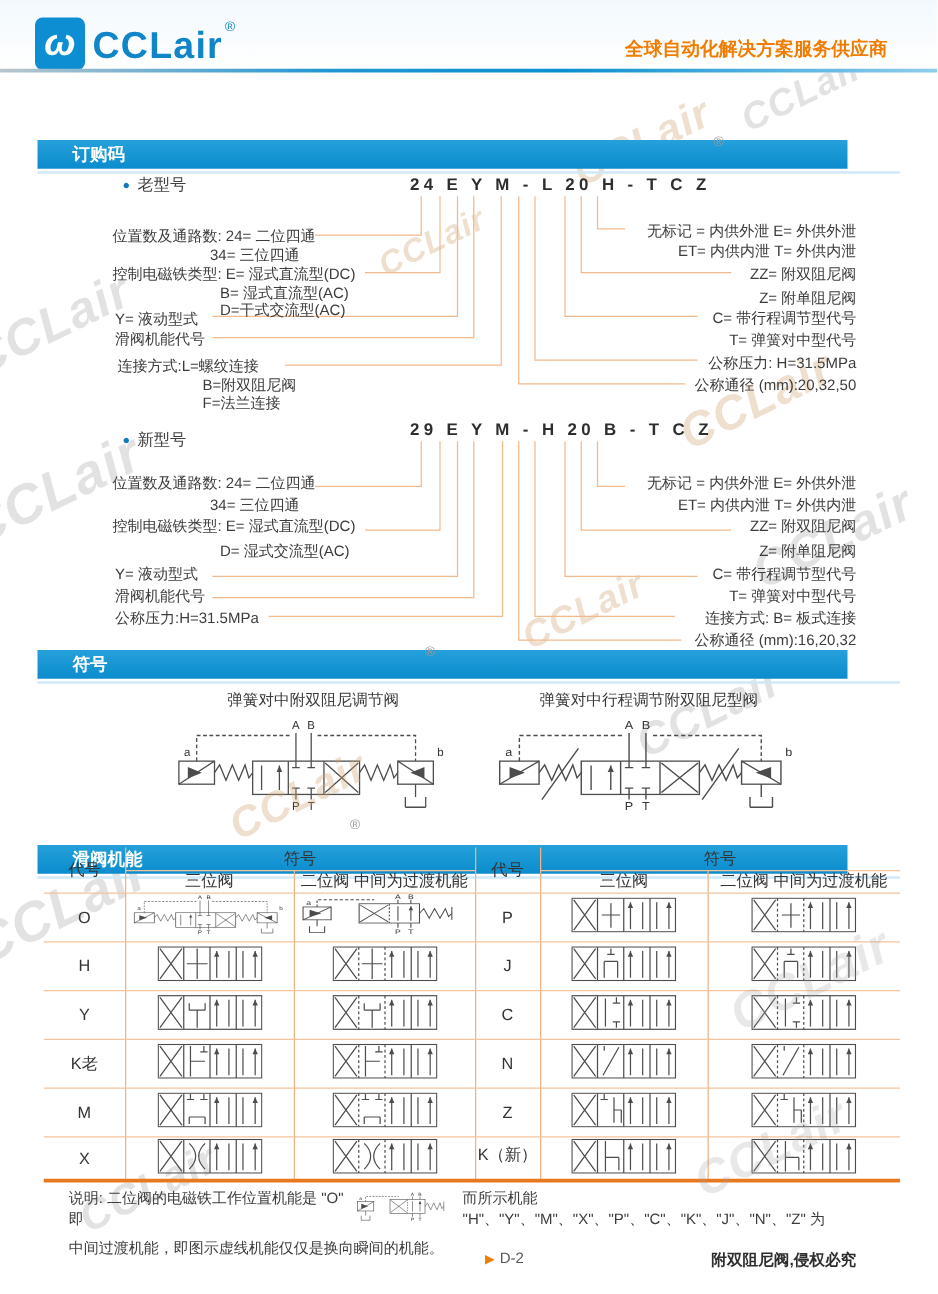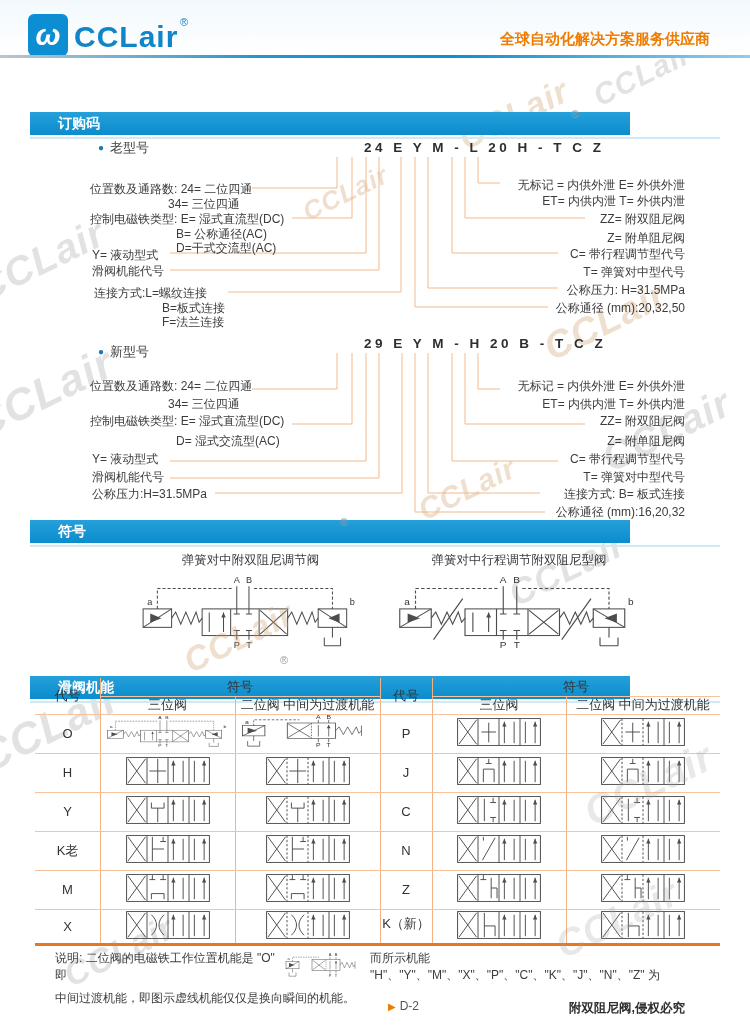--- a/index.html
+++ b/index.html
@@ -18,28 +18,28 @@
   .hdr-line{position:absolute;left:0;top:55px;width:750px;height:3px;
        background:linear-gradient(90deg,#b9c6cd,#2196d3 35%,#0b8fd0 60%,#8fcdec);}
   .logo-box{position:absolute;left:28px;top:14px;width:40px;height:42px;background:#0e8ed2;
        border-radius:6px;color:#fff;display:flex;align-items:center;justify-content:center;
        font-size:30px;font-style:italic;font-weight:bold;}
   .brand{position:absolute;left:74px;top:20px;font-size:30px;font-weight:bold;color:#1086c8;
        letter-spacing:1px;}
   .brand-reg{position:absolute;left:180px;top:16px;font-size:11px;color:#1086c8;}
   .tagline{position:absolute;right:40px;top:30px;font-size:15px;font-weight:bold;color:#f07c00;}
   
-  .bar{position:absolute;left:30px;width:600px;height:23px;
+  .bar{position:absolute;left:30px;width:648px;height:23px;
        background:linear-gradient(180deg,#25a0da,#0b8ccd);color:#fff;font-size:14px;
        font-weight:bold;line-height:23px;padding-left:28px;box-sizing:border-box;}
   .bar:after{content:"";position:absolute;left:0;bottom:-4px;width:690px;height:2px;background:#cfe9f7;}
   
   .model-label{position:absolute;font-size:13px;color:#404040;}
   .model-label .dot{color:#1679b8;margin-right:6px;font-size:10px;vertical-align:1px;}
-  .code{position:absolute;font-size:13.5px;color:#2e2e2e;letter-spacing:3.5px;font-weight:bold;margin-left:36px;}
+  .code{position:absolute;font-size:13.5px;color:#2e2e2e;letter-spacing:3.5px;font-weight:bold;}
   .lbl{position:absolute;font-size:12px;white-space:nowrap;color:#3c3c3c;}
   .rlbl{position:absolute;right:65px;text-align:right;font-size:12px;white-space:nowrap;color:#3c3c3c;}
   .connectors{position:absolute;left:0;top:0;width:750px;height:1035px;pointer-events:none;}
   .connectors path{stroke:#f2b98c;stroke-width:1;fill:none;}
   
   .symblock{position:absolute;text-align:center;}
   .symblock .stitle{font-size:12.5px;color:#3a3a3a;margin-bottom:3px;white-space:nowrap;}
   
   .vs line,.vs path,.vs rect,.vs polyline{stroke:#4c4c4c;stroke-width:1;fill:none;}
   .vs polygon{fill:#4c4c4c;stroke:none;}
@@ -117,26 +117,26 @@
     </svg>
 
     <div class="model-label" style="left:98px;top:139px;">
       <span class="dot">●</span><span>老型号</span>
     </div>
     <div class="code" style="left:328px;top:140px;">24 E Y M - L 20 H - T C Z</div>
 
     <div class="lbl" style="left:90px;top:181px;">位置数及通路数: 24= 二位四通</div>
     <div class="lbl" style="left:168px;top:196px;">34= 三位四通</div>
     <div class="lbl" style="left:90px;top:211px;">控制电磁铁类型: E= 湿式直流型(DC)</div>
-    <div class="lbl" style="left:176px;top:226px;">B= 公称通径(AC)</div>
+    <div class="lbl" style="left:176px;top:226px;">B= 湿式直流型(AC)</div>
     <div class="lbl" style="left:176px;top:240px;">D=干式交流型(AC)</div>
     <div class="lbl" style="left:92px;top:247px;">Y= 液动型式</div>
     <div class="lbl" style="left:92px;top:263px;">滑阀机能代号</div>
     <div class="lbl" style="left:94px;top:285px;">连接方式:L=螺纹连接</div>
-    <div class="lbl" style="left:162px;top:300px;">B=板式连接</div>
+    <div class="lbl" style="left:162px;top:300px;">B=附双阻尼阀</div>
     <div class="lbl" style="left:162px;top:314px;">F=法兰连接</div>
 
     <div class="rlbl" style="top:177px;">无标记 = 内供外泄   E= 外供外泄</div>
     <div class="rlbl" style="top:193px;">ET=  内供内泄    T= 外供内泄</div>
     <div class="rlbl" style="top:211px;">ZZ= 附双阻尼阀</div>
     <div class="rlbl" style="top:230px;">Z= 附单阻尼阀</div>
     <div class="rlbl" style="top:246px;">C=  带行程调节型代号</div>
     <div class="rlbl" style="top:264px;">T=  弹簧对中型代号</div>
     <div class="rlbl" style="top:282px;">公称压力: H=31.5MPa</div>
     <div class="rlbl" style="top:300px;">公称通径 (mm):20,32,50</div>

